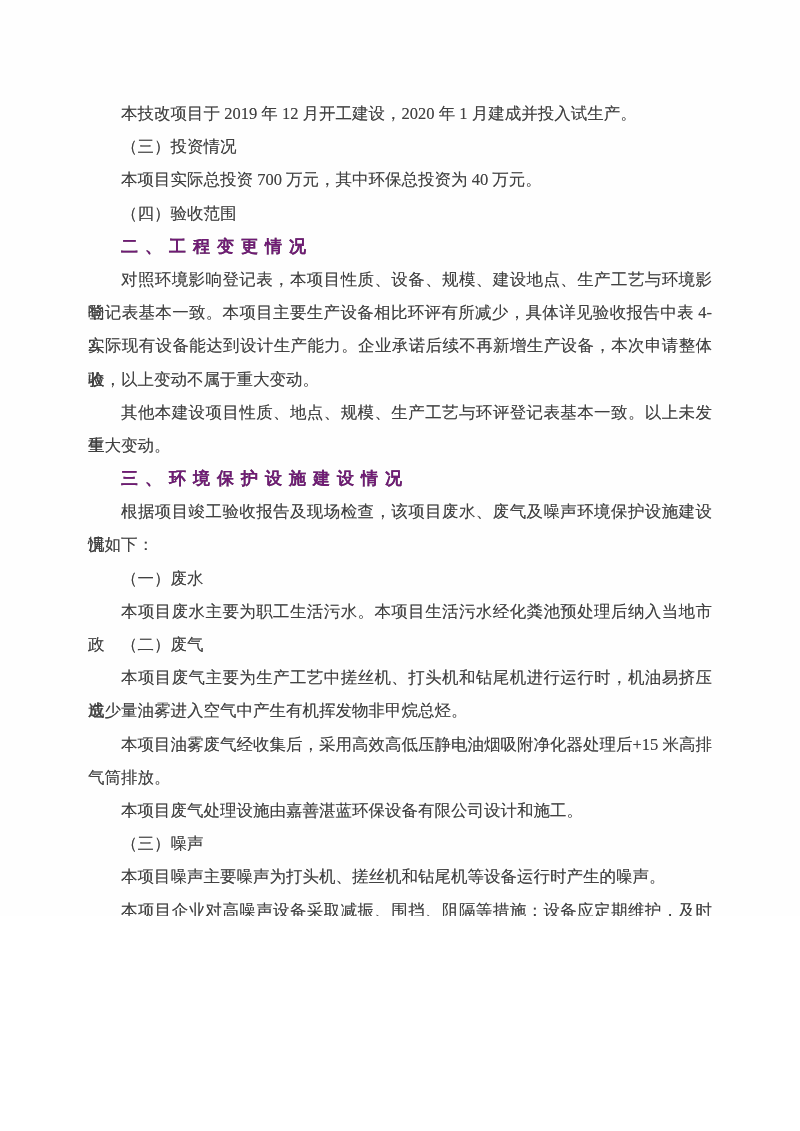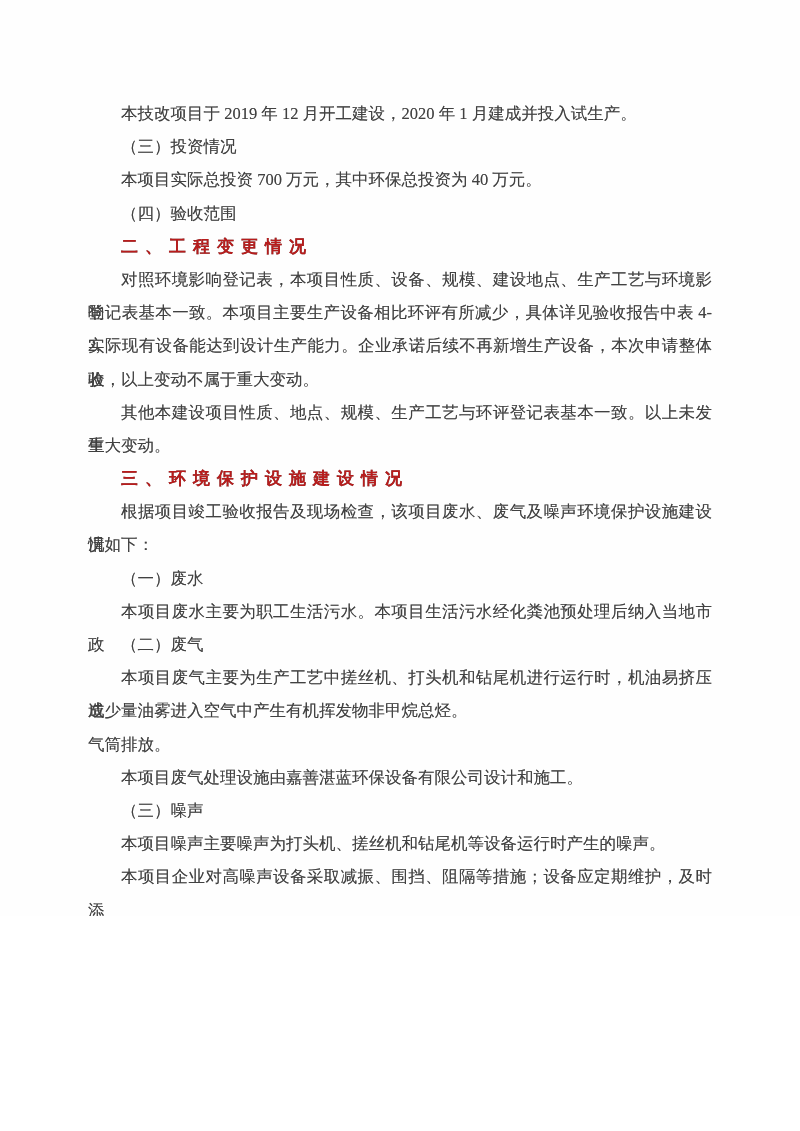--- a/index.html
+++ b/index.html
@@ -32,21 +32,21 @@
   .line.indent {
     text-indent: 33px;
   }
   .line.justify {
     text-align: justify;
     text-align-last: justify;
   }
   .line.heading {
     font-family: "Liberation Sans", "DejaVu Sans", sans-serif;
     font-weight: 700;
-    color: #b91c1c;
+    color: #701a75;
     font-size: 17px;
     letter-spacing: 7px;
     text-shadow: 0 0 0.6px rgba(0,0,0,0.6);
   }
   .pagenum {
     position: absolute;
     top: 1033px;
     left: 88px;
     width: 610px;
     text-align: center;
@@ -95,20 +95,21 @@
       <div class="line indent justify">其他本建设项目性质、地点、规模、生产工艺与环评登记表基本一致。以上未发生</div>
       <div class="line">重大变动。</div>
       <div class="line heading indent">三、环境保护设施建设情况</div>
       <div class="line indent justify">根据项目竣工验收报告及现场检查，该项目废水、废气及噪声环境保护设施建设情</div>
       <div class="line">况如下：</div>
       <div class="line indent">（一）废水</div>
       <div class="line indent justify">本项目废水主要为职工生活污水。本项目生活污水经化粪池预处理后纳入当地市政</div>
       <div class="line indent">（二）废气</div>
       <div class="line indent justify">本项目废气主要为生产工艺中搓丝机、打头机和钻尾机进行运行时，机油易挤压造</div>
       <div class="line">成少量油雾进入空气中产生有机挥发物非甲烷总烃。</div>
+      <div class="line indent justify">本项目油雾废气经收集后，采用高效高低压静电油烟吸附净化器处理后+15 米高排</div>
       <div class="line">气筒排放。</div>
       <div class="line indent">本项目废气处理设施由嘉善湛蓝环保设备有限公司设计和施工。</div>
       <div class="line indent">（三）噪声</div>
       <div class="line indent">本项目噪声主要噪声为打头机、搓丝机和钻尾机等设备运行时产生的噪声。</div>
       <div class="line indent justify">本项目企业对高噪声设备采取减振、围挡、阻隔等措施；设备应定期维护，及时添</div>
     </div>
   <div class="pagenum">-2-</div>
   <div class="artifact-left"></div>
   <div class="artifact-dash"></div>
 </div>

